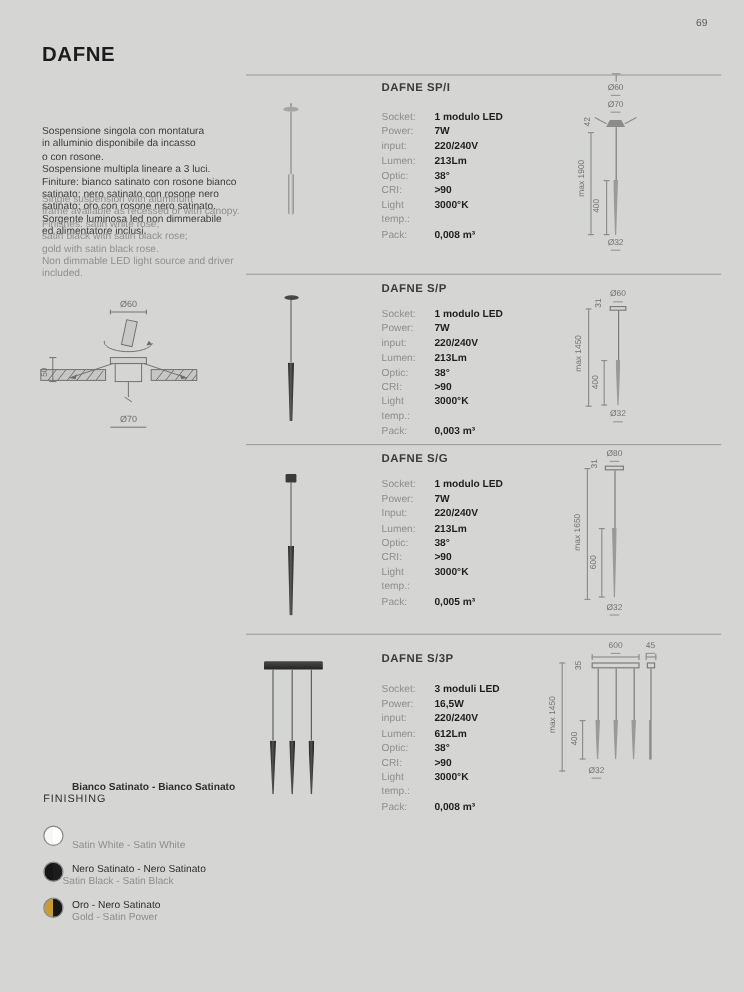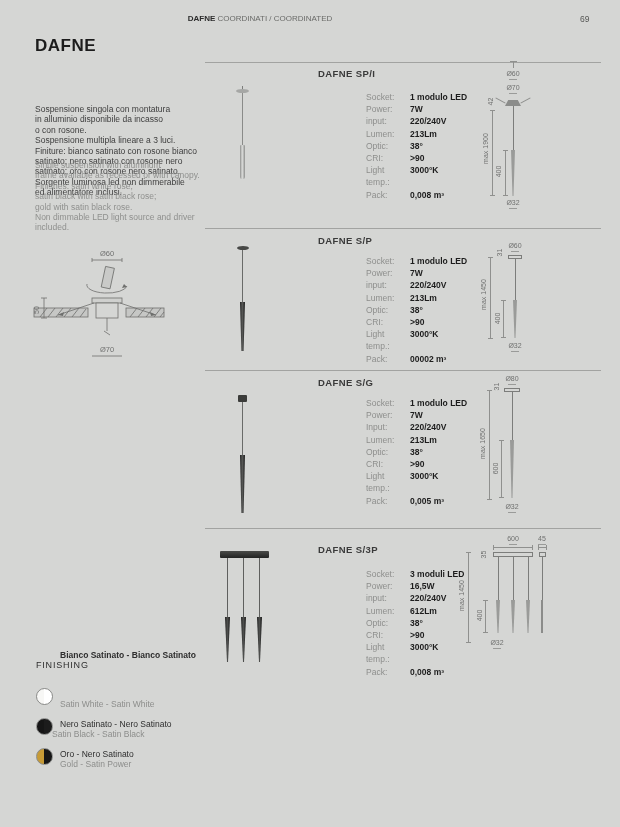--- a/index.html
+++ b/index.html
@@ -17,37 +17,33 @@
   .dia::after{content:"";display:block;width:8px;height:1px;background:#9a9b99;margin:1px auto 0;}
   .vlabel{position:absolute;font-size:7px;color:#6f706f;white-space:nowrap;
           transform:rotate(-90deg);transform-origin:center;width:60px;text-align:center;}
   .vlabel.small{width:20px;}
   .cable{position:absolute;width:1px;background:#7c7d7b;}
   .drod{position:absolute;background:#9a9b99;clip-path:polygon(0 0,100% 0,62% 100%,38% 100%);}
   .canopy{position:absolute;border:1px solid #7c7d7b;box-sizing:border-box;background:transparent;}
   .model{position:absolute;font-size:9.5px;font-weight:bold;color:#3a3a3a;letter-spacing:.4px;}
   .specs{position:absolute;font-size:8.5px;line-height:12.2px;width:160px;}
   .srow{display:flex;}
-  .slabel{width:44px;color:#8d8e8c;margin-left:48px;}
+  .slabel{width:44px;color:#8d8e8c;}
   .sval{font-weight:bold;color:#1d1d1d;}
   .desc{position:absolute;font-size:8.5px;line-height:10.4px;white-space:pre-line;}
   .swatch{position:absolute;width:17px;height:17px;border-radius:50%;border:1px solid #8a8b89;box-sizing:border-box;}
   .fin-name{position:absolute;font-size:8.5px;color:#2e2e2e;}
   .fin-sub{position:absolute;font-size:8.5px;color:#8d8e8c;}
   .photo{position:absolute;}
 </style>
 </head>
 <body>
 
 <div class="page" style="background: rgb(213, 214, 212);">
 
-  <div class="abs" style="left:110px;top:14px;width:300px;text-align:center;font-size:8px;">
-    <span style="font-weight:bold;color:#2a2a2a;">DAFNE</span>
-    <span style="color:#6a6b69;">COORDINATI / COORDINATED</span>
-  </div>
   <div class="abs" style="left:580px;top:14px;font-size:8.5px;color:#565755;">69</div>
 
   <div class="abs" style="left:35px;top:36px;font-size:17px;font-weight:bold;color:#1c1c1c;letter-spacing:.5px;">DAFNE</div>
   <div class="desc" style="left:35px;top:68px;width:180px;color:#3d3d3d;margin-top:36px;">Sospensione singola con montatura
 in alluminio disponibile da incasso
 o con rosone.
 Sospensione multipla lineare a 3 luci.
 Finiture: bianco satinato con rosone bianco
 satinato; nero satinato con rosone nero
 satinato; oro con rosone nero satinato.
@@ -189,21 +185,21 @@
     <div class="srow">
         <span class="slabel">CRI:</span>
         <span class="sval">&gt;90</span>
       </div>
     <div class="srow">
         <span class="slabel">Light temp.:</span>
         <span class="sval">3000°K</span>
       </div>
     <div class="srow">
         <span class="slabel">Pack:</span>
-        <span class="sval">00002 m³</span>
+        <span class="sval">0,003 m³</span>
       </div>
   </div>
 
   <div>
     <div class="dia" style="left:500px;top:242px;">Ø60</div>
     <div class="canopy" style="left:508px;top:255px;width:14px;height:4px;"></div>
     <div class="vlabel small" style="left:489px;top:249px;">31</div>
     <div class="vdim" style="left:490px;top:257px;height:82px;"></div>
     <div class="vlabel" style="left:453px;top:291px;">max 1450</div>
     <div class="cable" style="left:515px;top:259px;height:41px;"></div>

